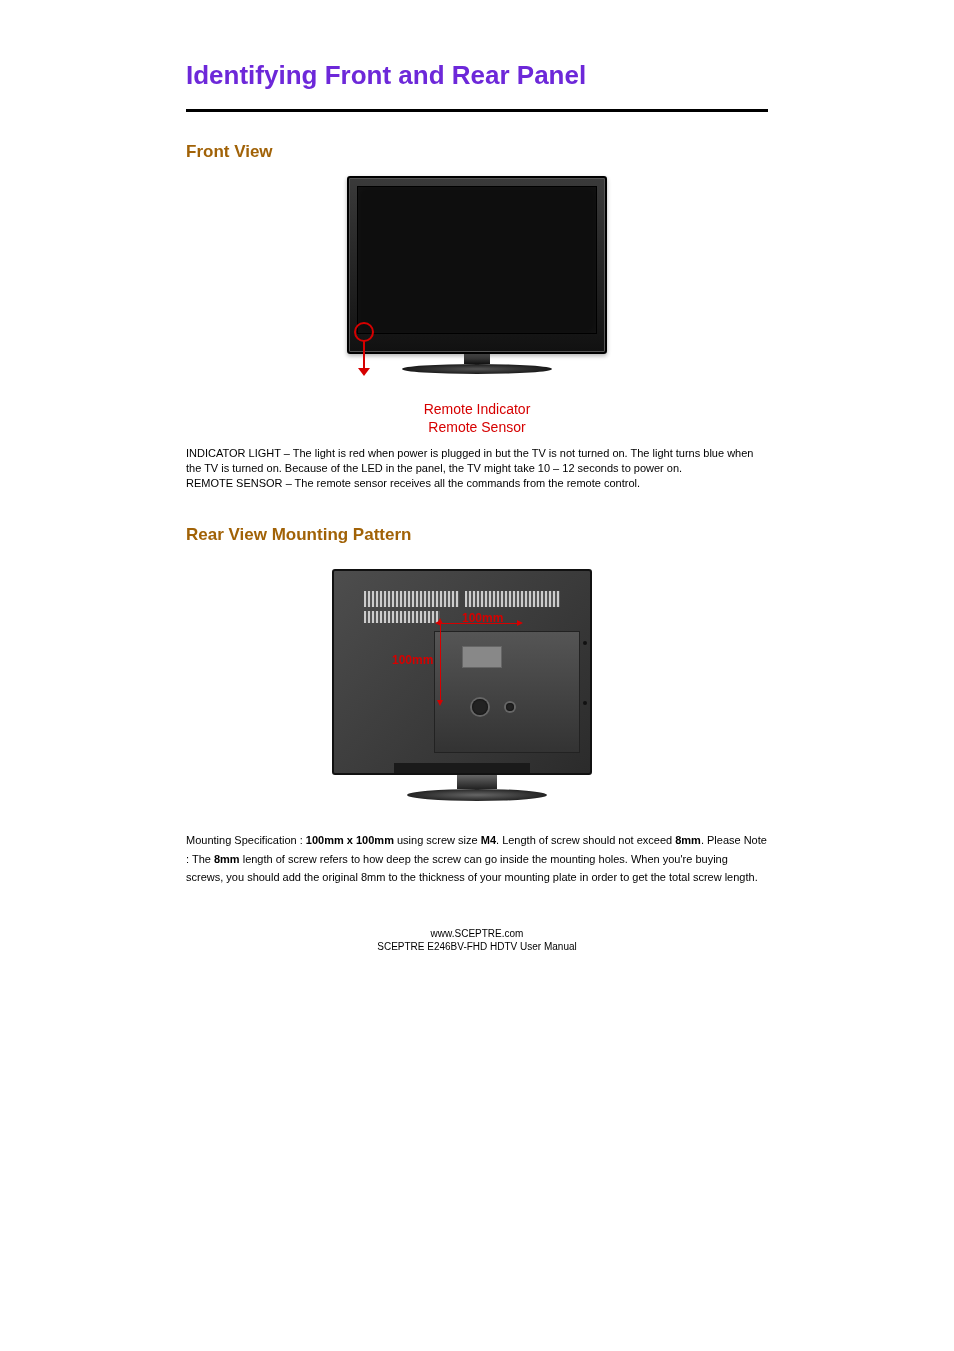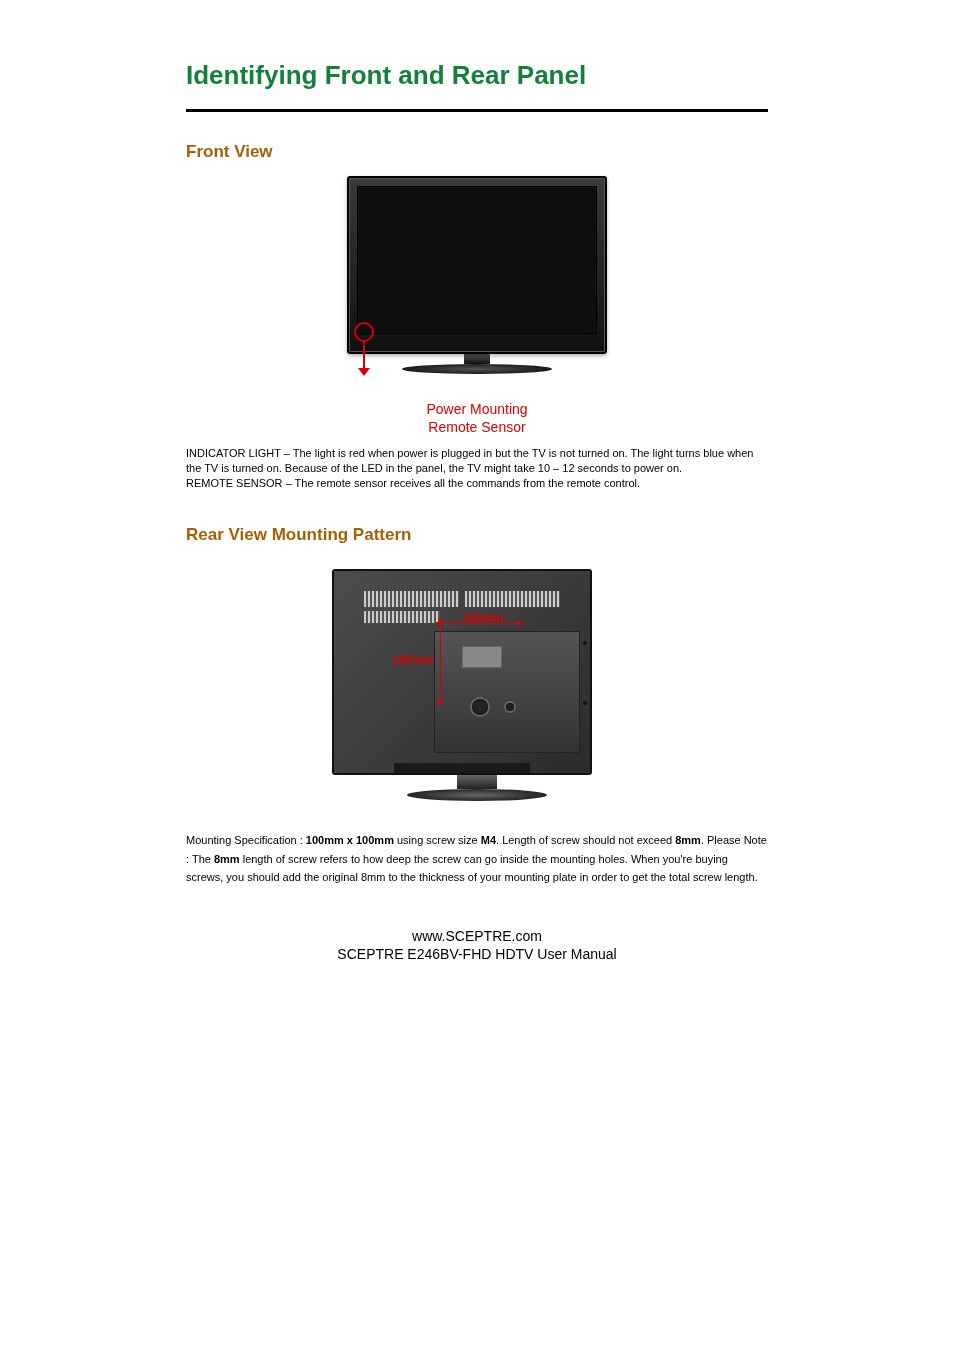--- a/index.html
+++ b/index.html
@@ -7,21 +7,21 @@
       font-family: Arial, Helvetica, sans-serif;
       background: #ffffff;
       width: 954px;
       margin: 0 auto;
       padding: 60px 186px 40px 186px;
       color: #000;
     }
     .main-title {
       font-size: 26px;
       font-weight: bold;
-      color: #15803d;
+      color: #6d28d9;
       margin-bottom: 18px;
     }
     .title-rule {
       border: none;
       border-top: 3px solid #000;
       margin-bottom: 30px;
     }
     .section-title {
       font-size: 17px;
       font-weight: bold;
@@ -214,21 +214,21 @@
     }
     .footer-block {
       text-align: center;
       margin-top: 24px;
     }
     .page-number {
       font-size: 17px;
       margin-bottom: 2px;
     }
     .footer-line {
-      font-size: 14px;
+      font-size: 10px;
       line-height: 1.3;
       text-align: center;
     }
   </style>
 </head>
 <body>
 
 <h1 class="main-title">Identifying Front and Rear Panel</h1>
 <hr class="title-rule">
 
@@ -238,21 +238,21 @@
   <div class="front-tv-figure">
     <div class="tv-bezel">
       <div class="tv-screen"></div>
       <div class="sensor-circle"></div>
       <div class="sensor-arrow-line"></div>
       <div class="sensor-arrow-head"></div>
     </div>
     <div class="tv-stand-neck"></div>
     <div class="tv-stand-base"></div>
     <div class="callout-labels">
-      <div>Power Mounting</div>
+      <div>Remote Indicator</div>
       <div>Remote Sensor</div>
     </div>
   </div>
 </div>
 
 <p class="indicator-block">
   <strong>INDICATOR LIGHT</strong><span> – The light is red when power is plugged in but the TV is not turned on.  The light turns blue when the TV is turned on. </span><strong>Because of the LED in the panel, the TV might take 10 – 12 seconds to power on.</strong><br>
   <strong>REMOTE SENSOR</strong><span> – The remote sensor receives all the commands from the remote control.</span>
 </p>
 

